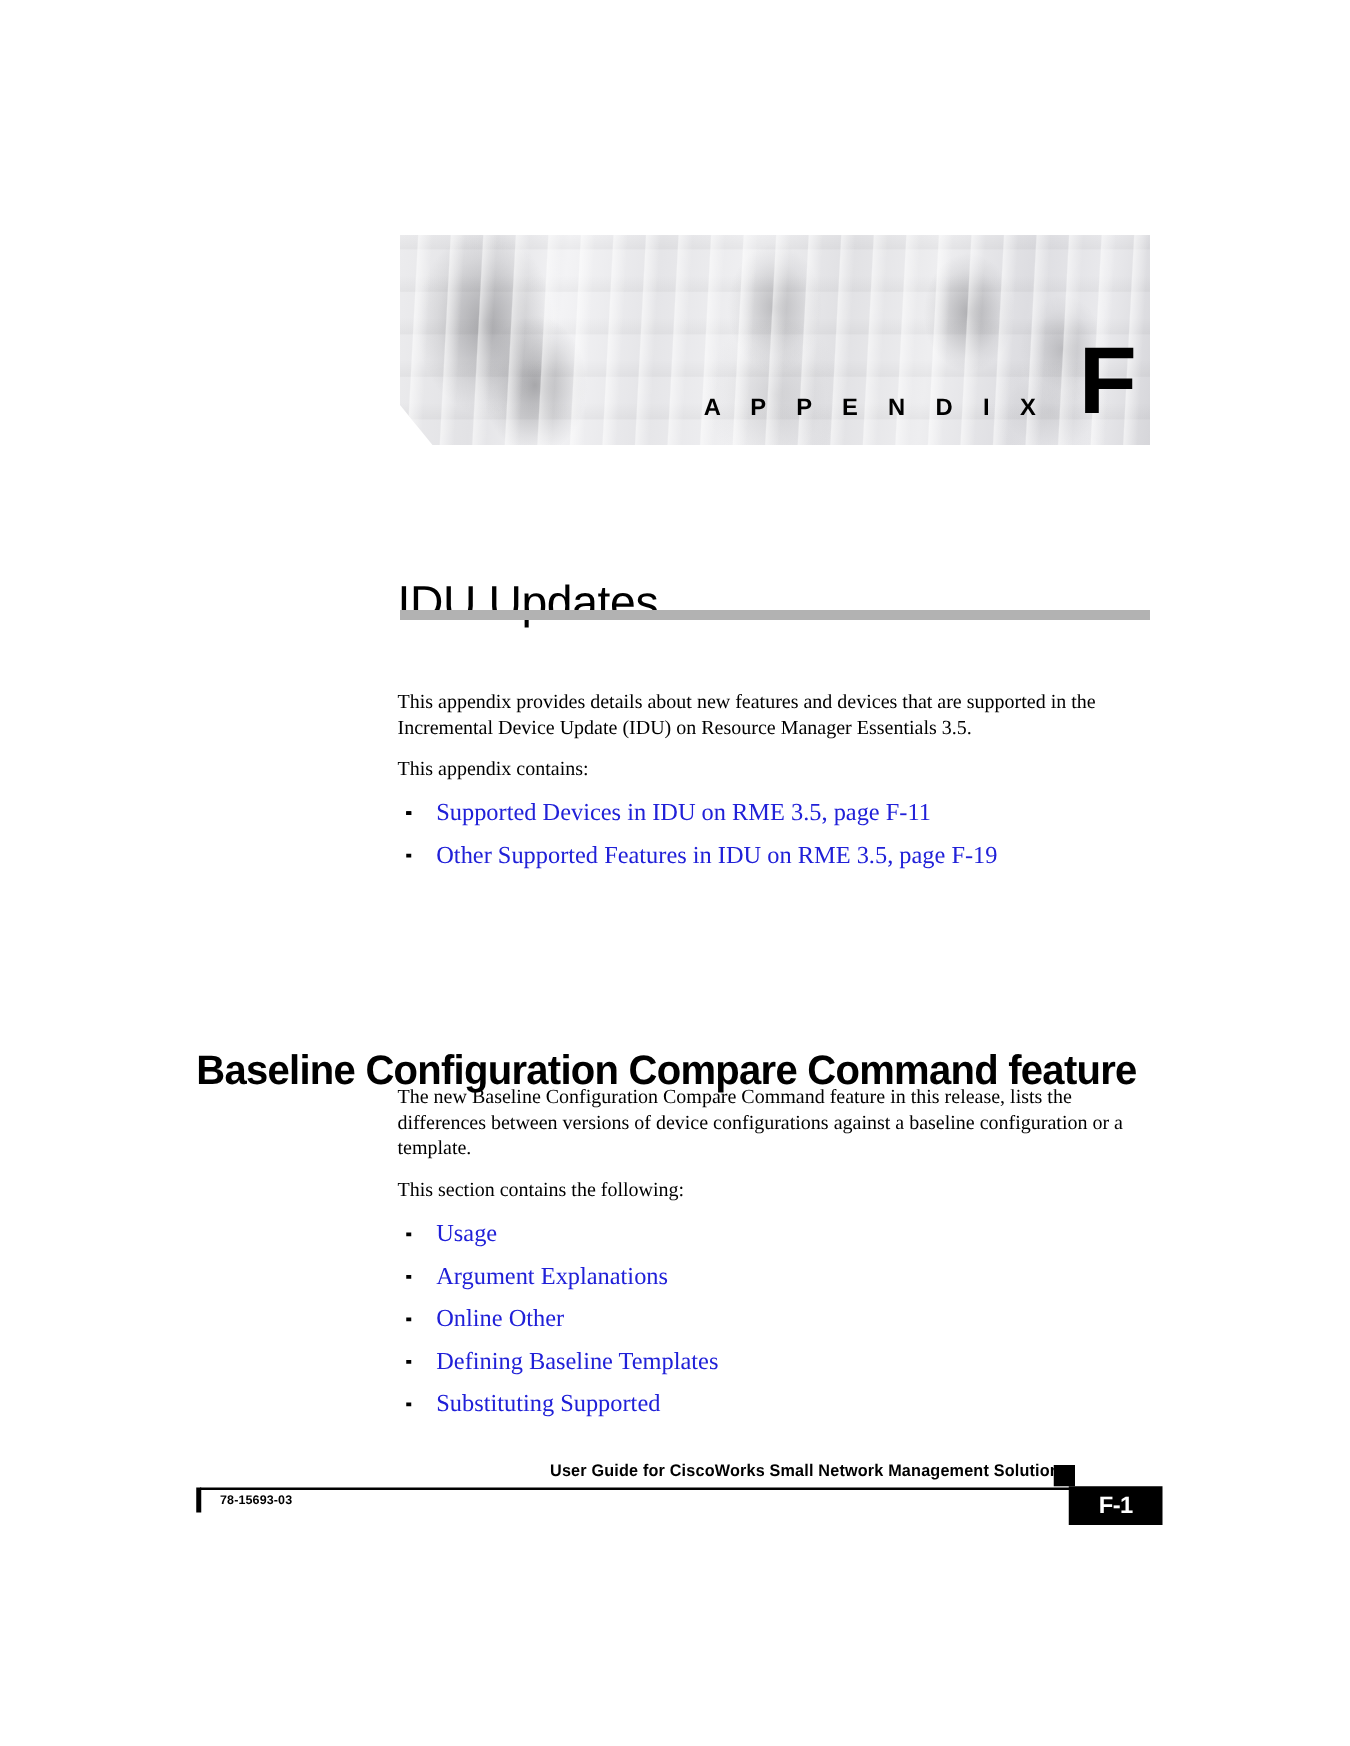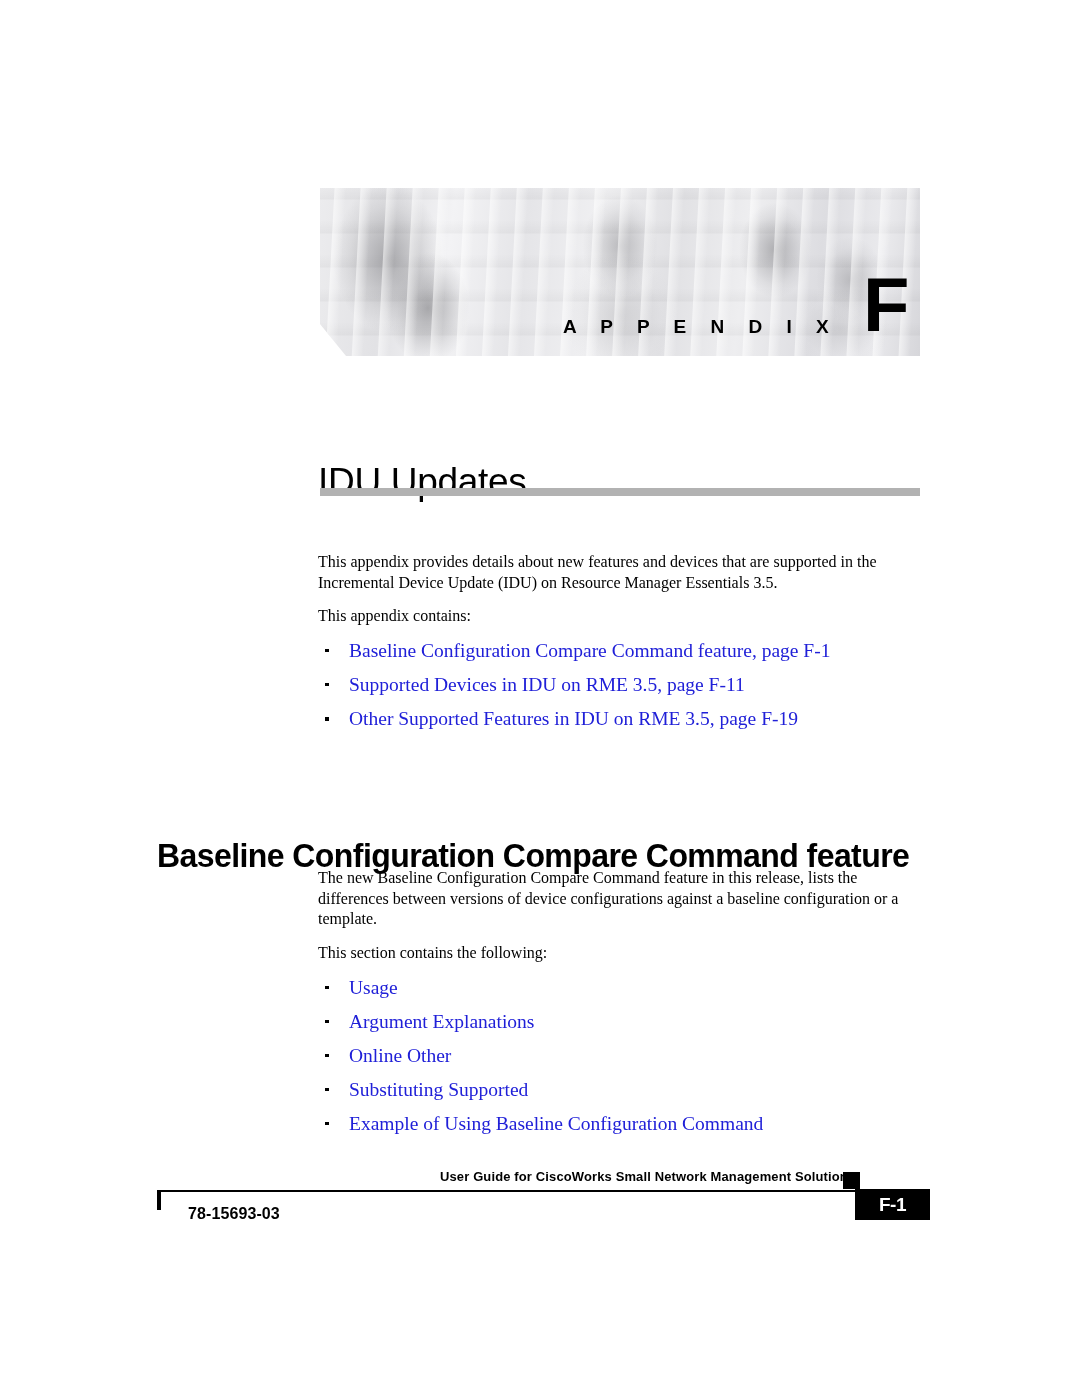--- a/index.html
+++ b/index.html
@@ -232,28 +232,27 @@
     position: absolute;
     left: 157px;
     top: 22px;
     width: 4px;
     height: 20px;
     background: #000000;
   }
   .footer-docnum {
     position: absolute;
     left: 176px;
-    top: 37px;
-    font-family: "Liberation Sans", "DejaVu Sans", sans-serif;
-    font-weight: bold;
-    font-size: 16px;
+    top: 27px;
+    font-family: "Liberation Sans", "DejaVu Sans", sans-serif;
+    font-weight: bold;
+    font-size: 10px;
     letter-spacing: 0.1px;
     color: #000000;
     white-space: nowrap;
-    margin-left: 12px;
   }
   .footer-pagebox {
     position: absolute;
     left: 855px;
     top: 21px;
     width: 75px;
     height: 31px;
     background: #000000;
   }
   .footer-pagenum {
@@ -289,21 +288,20 @@
   <div class="body-col">
 
     <p class="para">This appendix provides details about new features and devices that are supported in the Incremental Device Update (IDU) on Resource Manager Essentials 3.5.</p>
 
 
     <p class="para tight">This appendix contains:</p>
 
     <ul class="bullets">
       <li>
         <span class="bullet-dot"></span>
-        <span class="bullet-label">Baseline Configuration Compare Command feature, page F-1</span>
       </li>
       <li>
         <span class="bullet-dot"></span>
         <span class="bullet-label">Supported Devices in IDU on RME 3.5, page F-11</span>
       </li>
       <li>
         <span class="bullet-dot"></span>
         <span class="bullet-label">Other Supported Features in IDU on RME 3.5, page F-19</span>
       </li>
     </ul>
@@ -325,25 +323,25 @@
       <li>
         <span class="bullet-dot"></span>
         <span class="bullet-label">Argument Explanations</span>
       </li>
       <li>
         <span class="bullet-dot"></span>
         <span class="bullet-label">Online Other</span>
       </li>
       <li>
         <span class="bullet-dot"></span>
+        <span class="bullet-label">Defining Baseline Templates</span>
+      </li>
+      <li>
+        <span class="bullet-dot"></span>
         <span class="bullet-label">Substituting Supported</span>
-      </li>
-      <li>
-        <span class="bullet-dot"></span>
-        <span class="bullet-label">Example of Using Baseline Configuration Command</span>
       </li>
     </ul>
   </div>
 
   <div class="footer">
     <div class="footer-title">User Guide for CiscoWorks Small Network Management Solution</div>
     <div class="footer-square"></div>
     <div class="footer-rule"></div>
     <div class="footer-tick"></div>
     <div class="footer-docnum">78-15693-03</div>

